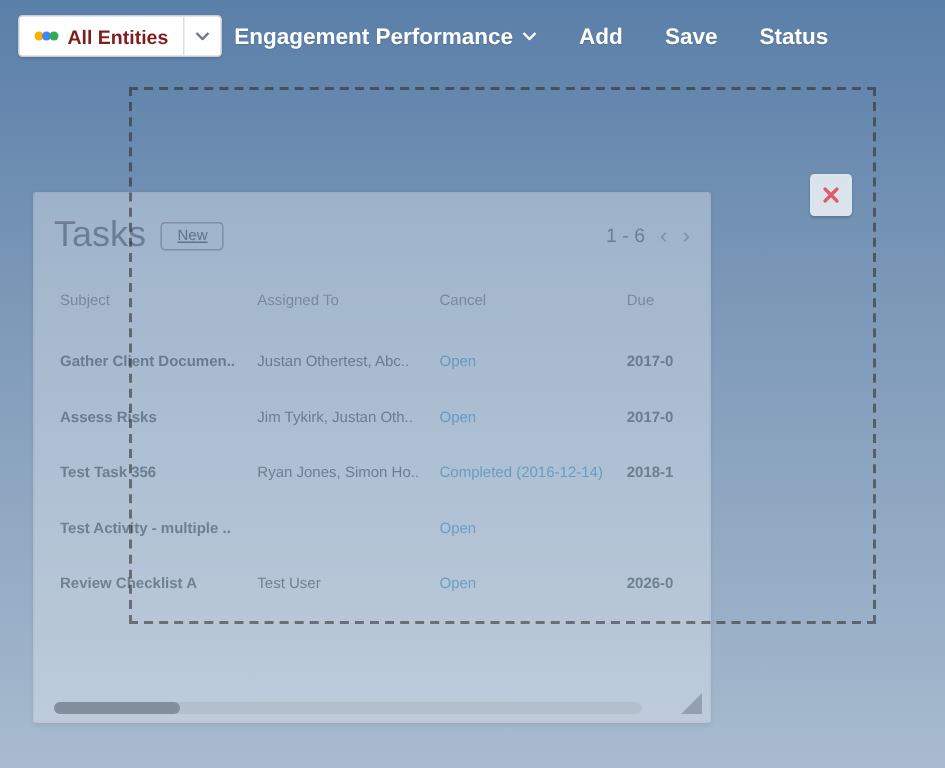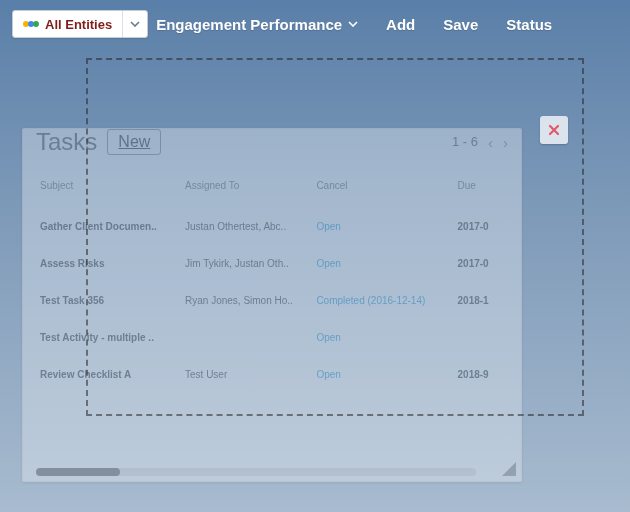--- a/index.html
+++ b/index.html
@@ -83,44 +83,44 @@
     justify-content: center;
     cursor: pointer;
     box-shadow: 0 1px 2px rgba(0,0,0,0.2);
   }
   .close-btn svg { width: 12px; height: 12px; }
 
   .panel {
     position: absolute;
     left: 22px;
     top: 128px;
-    width: 500px;
+    width: 452px;
     height: 354px;
     background: rgba(231,237,243,0.38);
     border-radius: 2px;
-    padding: 0 14px 6px 14px;
+    padding: 15px 14px 6px 14px;
     color: rgba(44,60,80,0.45);
     box-shadow: inset 0 0 0 1px rgba(0,0,0,0.03), 0 1px 3px rgba(0,0,0,0.08);
     overflow: hidden;
   }
   .panel-head {
     display: flex;
     align-items: center;
     gap: 10px;
     margin-bottom: 16px;
   }
   .panel-title {
     font-size: 24px;
     font-weight: 400;
     color: rgba(44,60,80,0.45);
   }
   .new-btn {
     border: 1px solid rgba(60,75,95,0.35);
     padding: 3px 10px;
-    font-size: 16px;
+    font-size: 10px;
     border-radius: 3px;
     color: rgba(44,60,80,0.55);
     cursor: pointer;
     text-decoration: underline;
   }
   .pager {
     margin-left: auto;
     display: flex;
     align-items: flex-start;
     gap: 10px;
@@ -262,21 +262,21 @@
       <tr>
         <td class="subj">Test Activity - multiple ..</td>
         <td class="asg"></td>
         <td class="stat">Open</td>
         <td class="due"></td>
       </tr>
       <tr>
         <td class="subj">Review Checklist A</td>
         <td class="asg">Test User</td>
         <td class="stat">Open</td>
-        <td class="due">2018-9</td>
+        <td class="due">2026-0</td>
       </tr>
     </tbody>
   </table>
 
   <div class="panel-scroll">
     <div class="panel-scroll-thumb"></div>
   </div>
   <div class="resize-handle"></div>
 </div>
 

